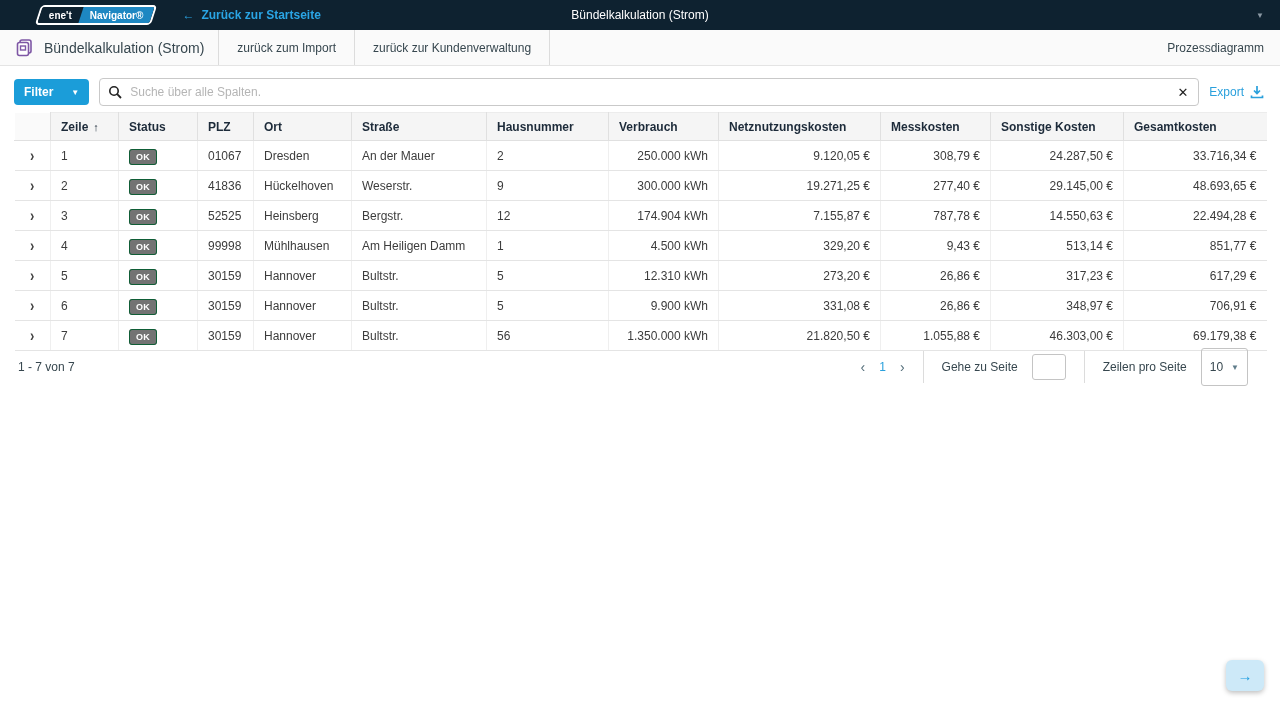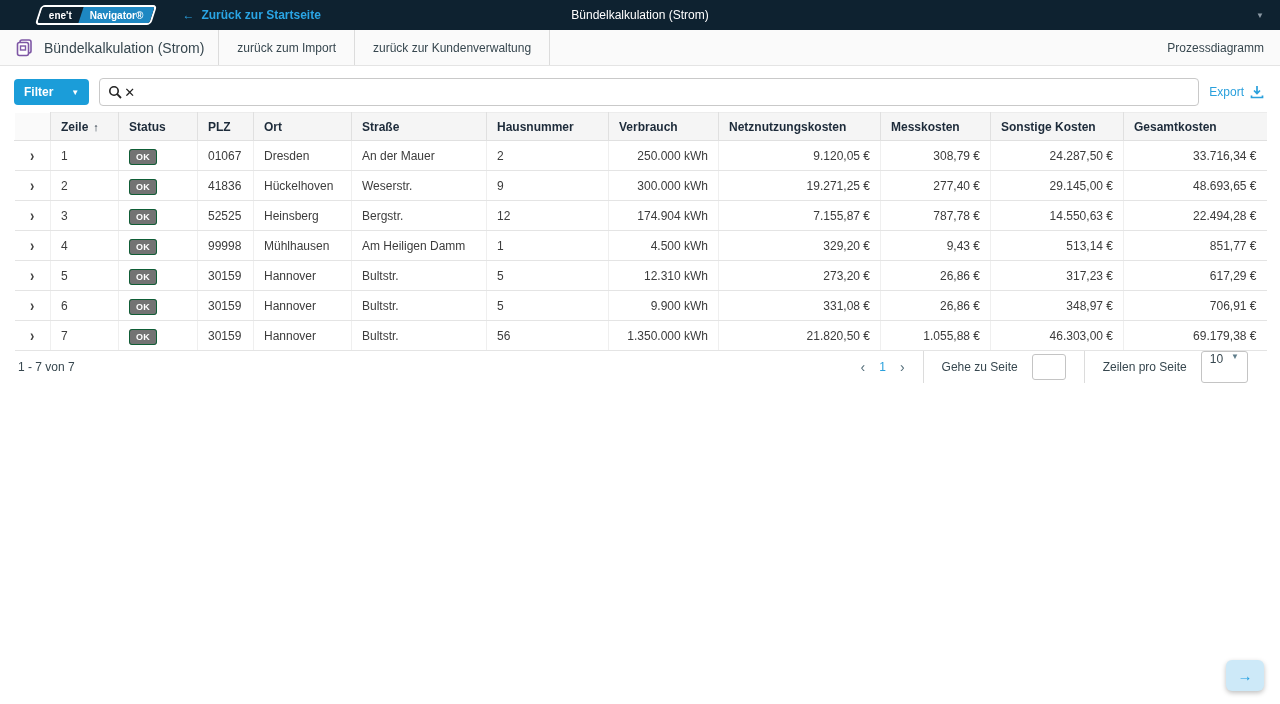--- a/index.html
+++ b/index.html
@@ -63,22 +63,22 @@
 
   
   .pager { margin:0 14px; height:32px; display:flex; align-items:center; font-size:12px; color:#37474f; }
   .pager-left { margin-left:4px;text-align:center; }
   .pager-right { margin-left:auto; display:flex; align-items:stretch; height:32px; }
   .pager-group { display:flex; align-items:center; gap:14px; padding:0 18px; }
   .pg-arrow { color:#546e7a; font-size:14px; cursor:pointer; }
   .pg-num { color:#2aa0dc; cursor:pointer; }
   .goto-input { width:34px; height:26px; border:1px solid #c4c4c4; border-radius:3px; outline:none;
     font-family:"Liberation Sans", sans-serif; font-size:12px; padding:0 4px; }
-  .rpp-select { display:flex; gap:8px; border:1px solid #c4c4c4; border-radius:3px;
-    height:32px; padding:0 8px; cursor:pointer; color:#37474f; }
+  .rpp-select { display:flex; align-items:center; gap:8px; border:1px solid #c4c4c4; border-radius:3px;
+    height:38px; padding:0 8px; cursor:pointer; color:#37474f; }
   .rpp-select .caret { font-size:8px; color:#607d8b; }
 
   
   .fab { position:absolute; right:16px; bottom:13px; width:38px; height:31px; background:#cde9f8;
     border:none; border-radius:6px; box-shadow:0 2px 5px rgba(0,0,0,0.25); cursor:pointer;
     display:flex; align-items:center; justify-content:center; color:#1e9ee0; font-size:15px; font-weight:bold; }
 
   .icon-svg { display:block; }
 </style>
 </head>
@@ -121,20 +121,21 @@
 <div class="toolbar">
   <button class="filter-btn">
     <span>Filter</span>
     <span class="caret">▼</span>
   </button>
   <div class="search-wrap">
     <svg class="icon-svg" width="14" height="14" viewBox="0 0 14 14">
       <circle cx="6" cy="6" r="4.2" fill="none" stroke="#222" stroke-width="1.6"></circle>
       <line x1="9.2" y1="9.2" x2="13" y2="13" stroke="#222" stroke-width="1.8"></line>
     </svg>
+    <input type="text" placeholder="Suche über alle Spalten." style="">
     <button class="clear-btn">✕</button>
   </div>
   <div class="export-link">
     <span>Export</span>
     <svg class="icon-svg" width="14" height="14" viewBox="0 0 14 14">
       <path d="M7 1 v7 M4 5.5 L7 8.5 L10 5.5" fill="none" stroke="#2aa0dc" stroke-width="1.7"></path>
       <path d="M1.5 10.5 v2 h11 v-2" fill="none" stroke="#2aa0dc" stroke-width="1.7"></path>
     </svg>
   </div>
 </div>

